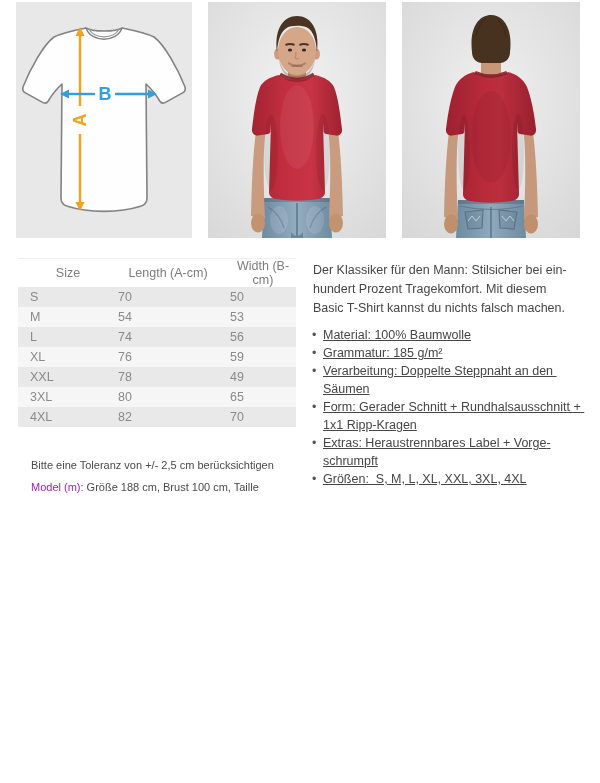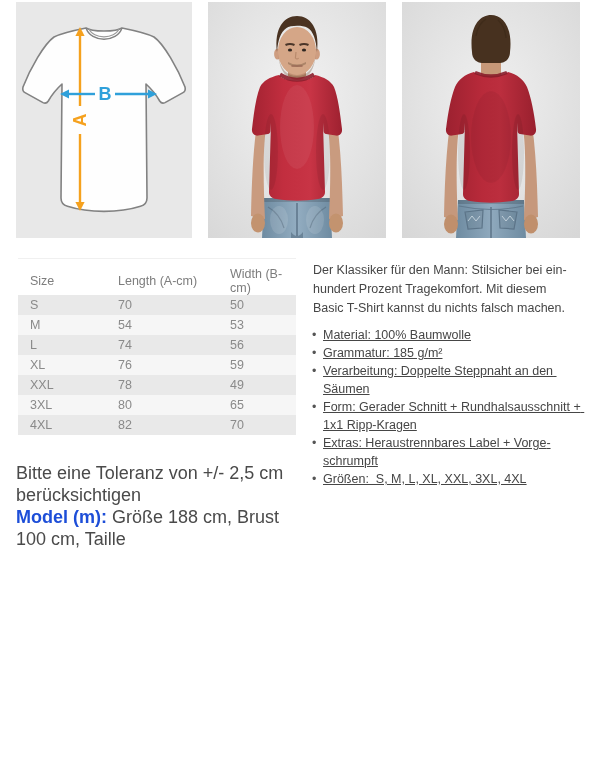--- a/index.html
+++ b/index.html
@@ -11,29 +11,29 @@
   .g-diagram{width:176px;}
   .g-photo{width:178px;}
   .gallery svg{display:block;}
   
   .content{position:absolute;top:253px;left:16px;display:flex;}
   .left-col{width:282px;margin-right:7px;}
   .right-col{width:278px;color:#464646;font-size:12.5px;}
   
   table.size-table{border-collapse:collapse;width:278px;margin:5px 0 0 2px;table-layout:fixed;}
   table.size-table col.c1{width:88px;} table.size-table col.c2{width:112px;} table.size-table col.c3{width:78px;}
-  table.size-table th{height:25px;padding:8px 0 0 12px;text-align:left;font-weight:400;
+  table.size-table th{height:25px;padding:0 0 0 12px;text-align:center;font-weight:400;
         font-size:12.5px;color:#7d7d7d;border-top:1px solid #f0f0f0;background:#ffffff;}
   table.size-table td{height:20px;padding:0 0 0 12px;font-size:12.5px;color:#8a8a8a;}
   table.size-table tr.shade td{background:#e9e9e9;}
   table.size-table tr.light td{background:#f6f6f6;}
   
-  .tolerance{margin-top:27px;width:292px;font-size:18px;line-height:22px;color:#4a4a4a;}
+  .tolerance{margin-top:27px;width:292px;font-size:11px;line-height:22px;color:#4a4a4a;margin-left:15px;}
   .tolerance p{margin:0;}
-  .tolerance strong{font-weight:700;color:#1d4ed8;}
+  .tolerance strong{font-weight:400;color:#a21caf;}
   
   .intro{margin:8px;line-height:19px;white-space:pre-wrap;}
   ul.bullets{list-style:none;margin:8px 0 0 0;padding:0 0 0 7px;}
   ul.bullets li{display:flex;line-height:18px;}
   .b-dot{flex:none;width:11px;color:#555555;}
   .b-txt{flex:1;white-space:pre-wrap;text-decoration:underline;}
 </style>
 </head>
 <body>
 

